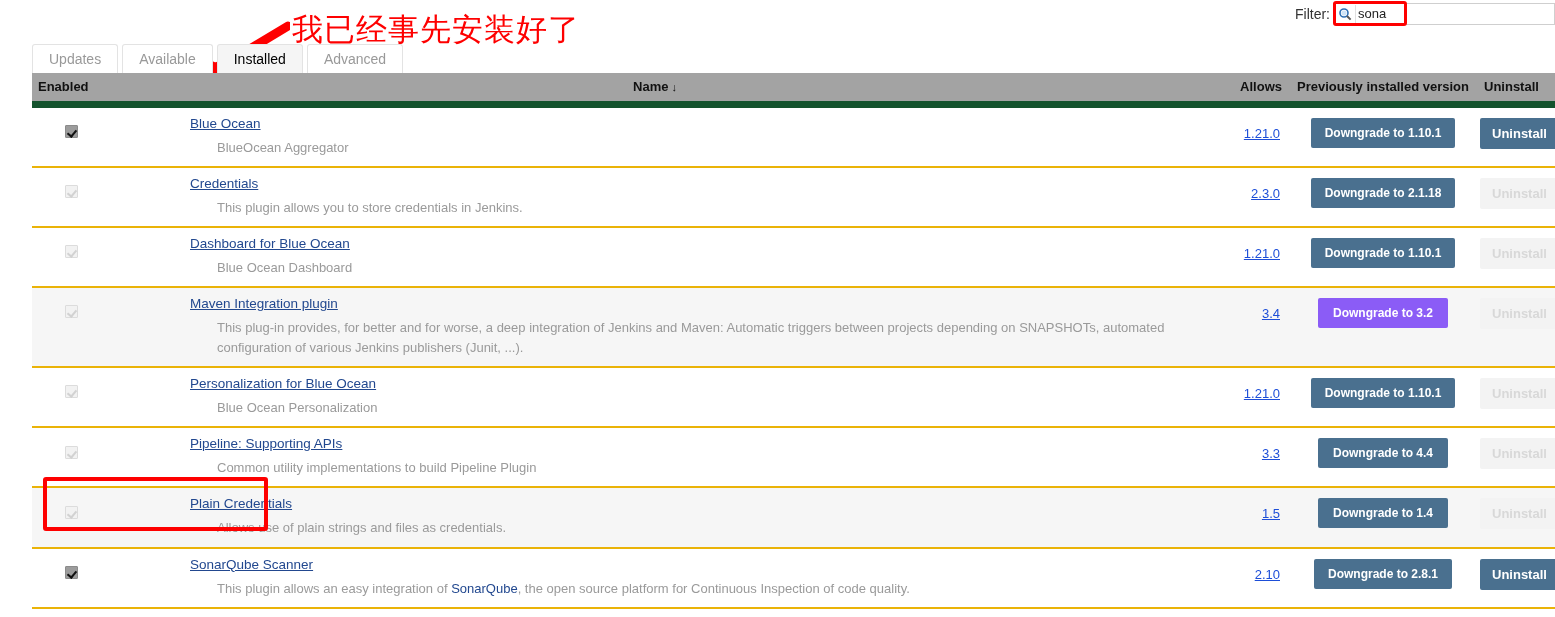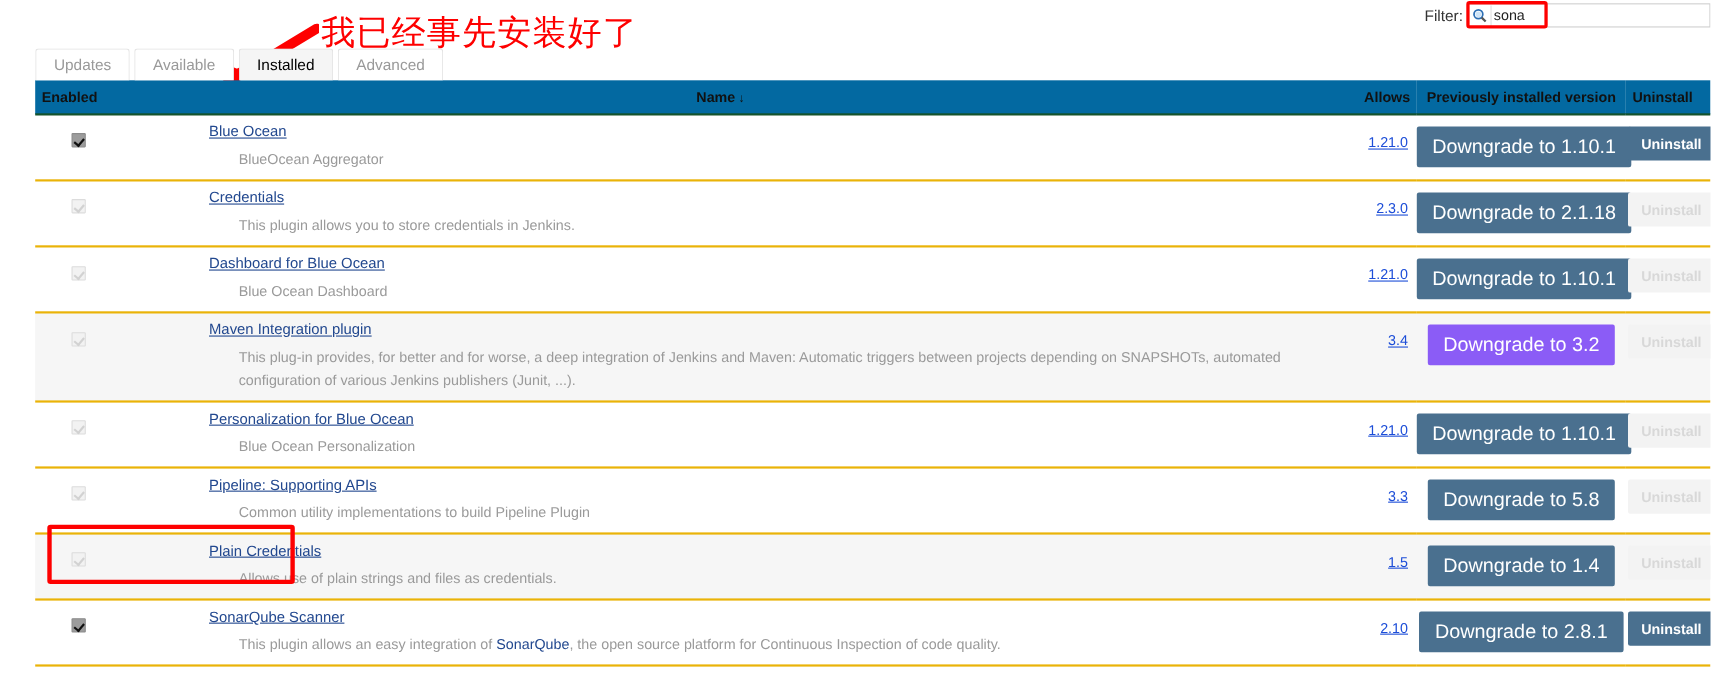--- a/index.html
+++ b/index.html
@@ -122,27 +122,27 @@
 
   
   .plugin-table {
     position: absolute;
     left: 32px; top: 73px;
     width: 1523px;
     border-collapse: collapse;
     table-layout: fixed;
   }
   .plugin-table thead th {
-    background: #0369a1;
+    background: #a3a3a3;
     font-size: 13px;
     font-weight: bold;
     color: #111;
     height: 31px;
     padding: 0 6px;
-    border-bottom: 2px solid #14532d;
+    border-bottom: 7px solid #14532d;
     white-space: nowrap;
   }
   th.col-enabled { width: 78px; text-align: left; padding-left: 4px; }
   th.col-name    { width: 1090px; text-align: center; }
   th.col-version { width: 88px; text-align: right; padding-right: 8px; }
   th.col-prev    { width: 190px; text-align: center; }
   th.col-uninst  { width: 77px; text-align: left; padding-left: 2px;}
 
   .sort-arrow { font-size: 11px; padding-left: 3px; }
 
@@ -209,22 +209,22 @@
     color: #1d4ed8;
     text-decoration: underline;
     cursor: pointer;
   }
 
   .cell-prev { text-align: center; padding: 10px 0 0 0; }
   .btn-downgrade {
     display: inline-block;
     background: #4a708f;
     color: #ffffff;
-    font-size: 18px;
-    font-weight: normal;
+    font-size: 12px;
+    font-weight: bold;
     border: none;
     border-radius: 2px;
     padding: 8px 14px;
     min-width: 130px;
     cursor: pointer;
     font-family: "Liberation Sans", sans-serif;
     white-space: nowrap;
   }
 
   .cell-uninst { text-align: left; padding: 10px 0 0 2px; }
@@ -330,21 +330,21 @@
           <td class="cell-enabled"><span class="cb off" title="Enabled"></span></td>
           <td class="cell-name"><a class="plugin-link">Personalization for Blue Ocean</a><div class="plugin-desc">Blue Ocean Personalization</div></td>
           <td class="cell-version"><a class="version-link">1.21.0</a></td>
           <td class="cell-prev"><button class="btn-downgrade" style="background: rgb(74, 112, 143);">Downgrade to 1.10.1</button></td>
           <td class="cell-uninst"><button class="btn-uninstall disabled">Uninstall</button></td>
         </tr>
         <tr class="plain">
           <td class="cell-enabled"><span class="cb off" title="Enabled"></span></td>
           <td class="cell-name"><a class="plugin-link">Pipeline: Supporting APIs</a><div class="plugin-desc">Common utility implementations to build Pipeline Plugin</div></td>
           <td class="cell-version"><a class="version-link">3.3</a></td>
-          <td class="cell-prev"><button class="btn-downgrade" style="background: rgb(74, 112, 143);">Downgrade to 5.8</button></td>
+          <td class="cell-prev"><button class="btn-downgrade" style="background: rgb(74, 112, 143);">Downgrade to 4.4</button></td>
           <td class="cell-uninst"><button class="btn-uninstall disabled">Uninstall</button></td>
         </tr>
         <tr class="shaded">
           <td class="cell-enabled"><span class="cb off" title="Enabled"></span></td>
           <td class="cell-name"><a class="plugin-link">Plain Credentials</a><div class="plugin-desc">Allows use of plain strings and files as credentials.</div></td>
           <td class="cell-version"><a class="version-link">1.5</a></td>
           <td class="cell-prev"><button class="btn-downgrade" style="background: rgb(74, 112, 143);">Downgrade to 1.4</button></td>
           <td class="cell-uninst"><button class="btn-uninstall disabled">Uninstall</button></td>
         </tr>
         <tr class="plain">

